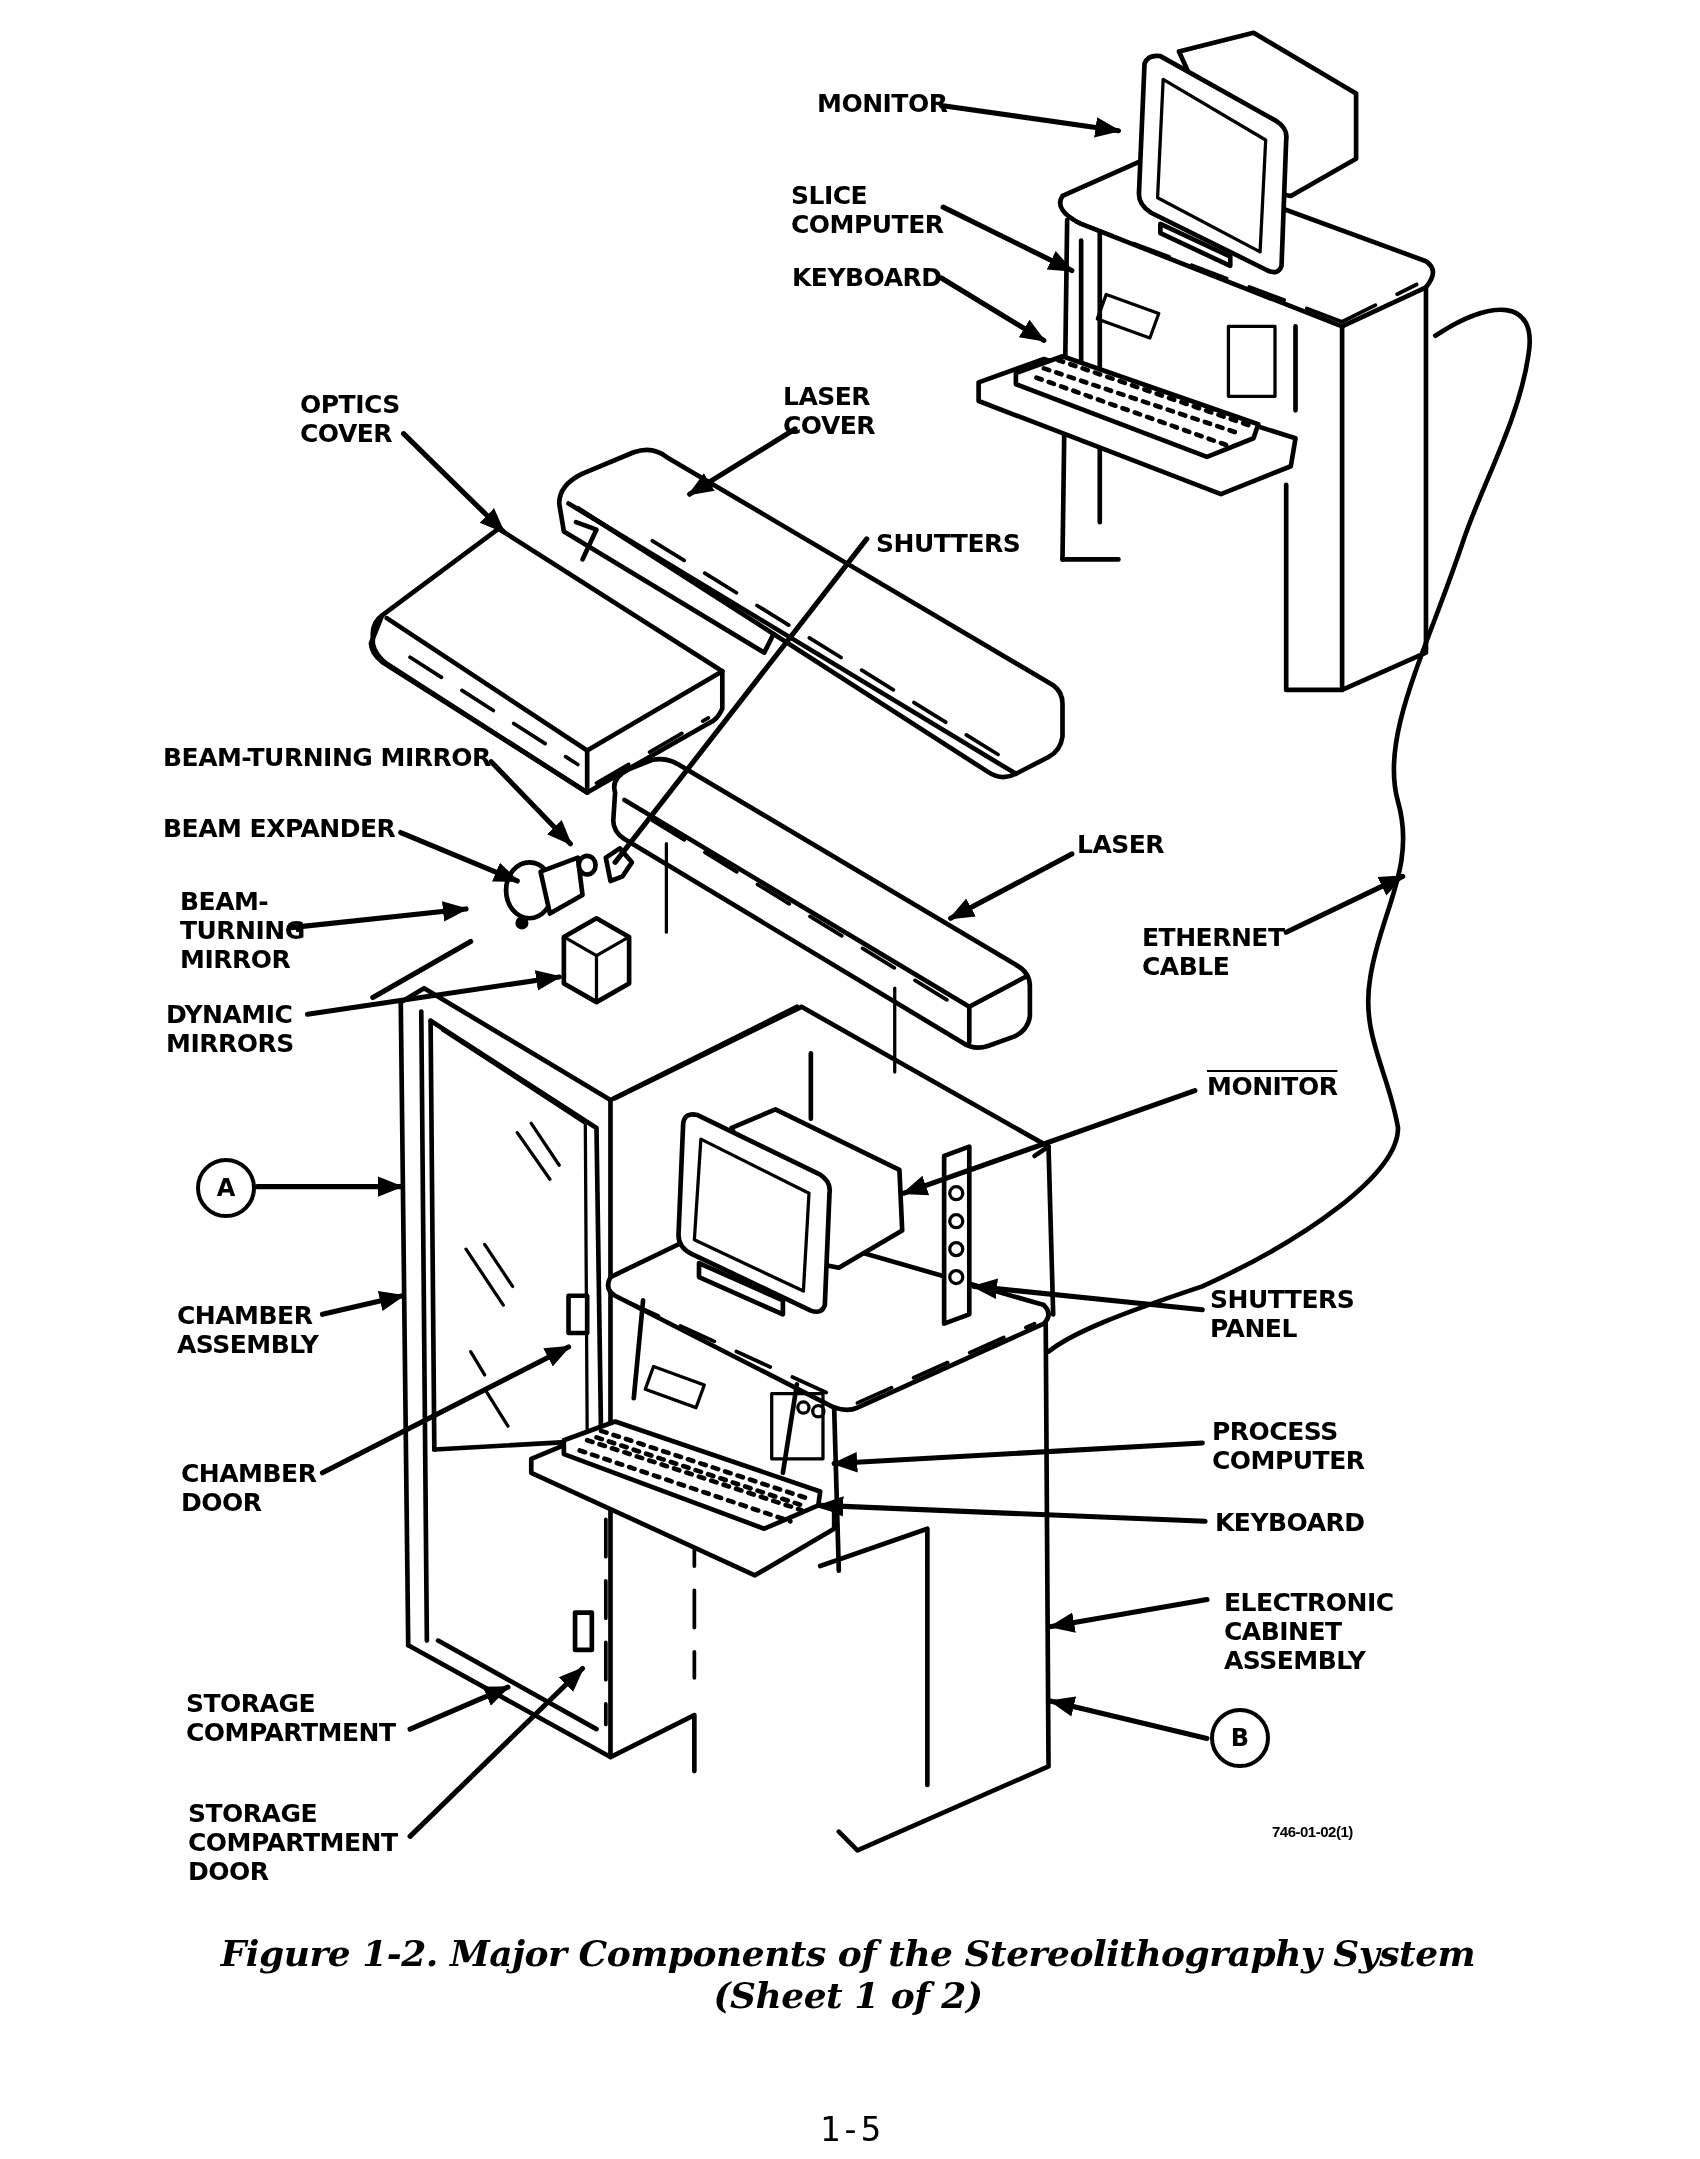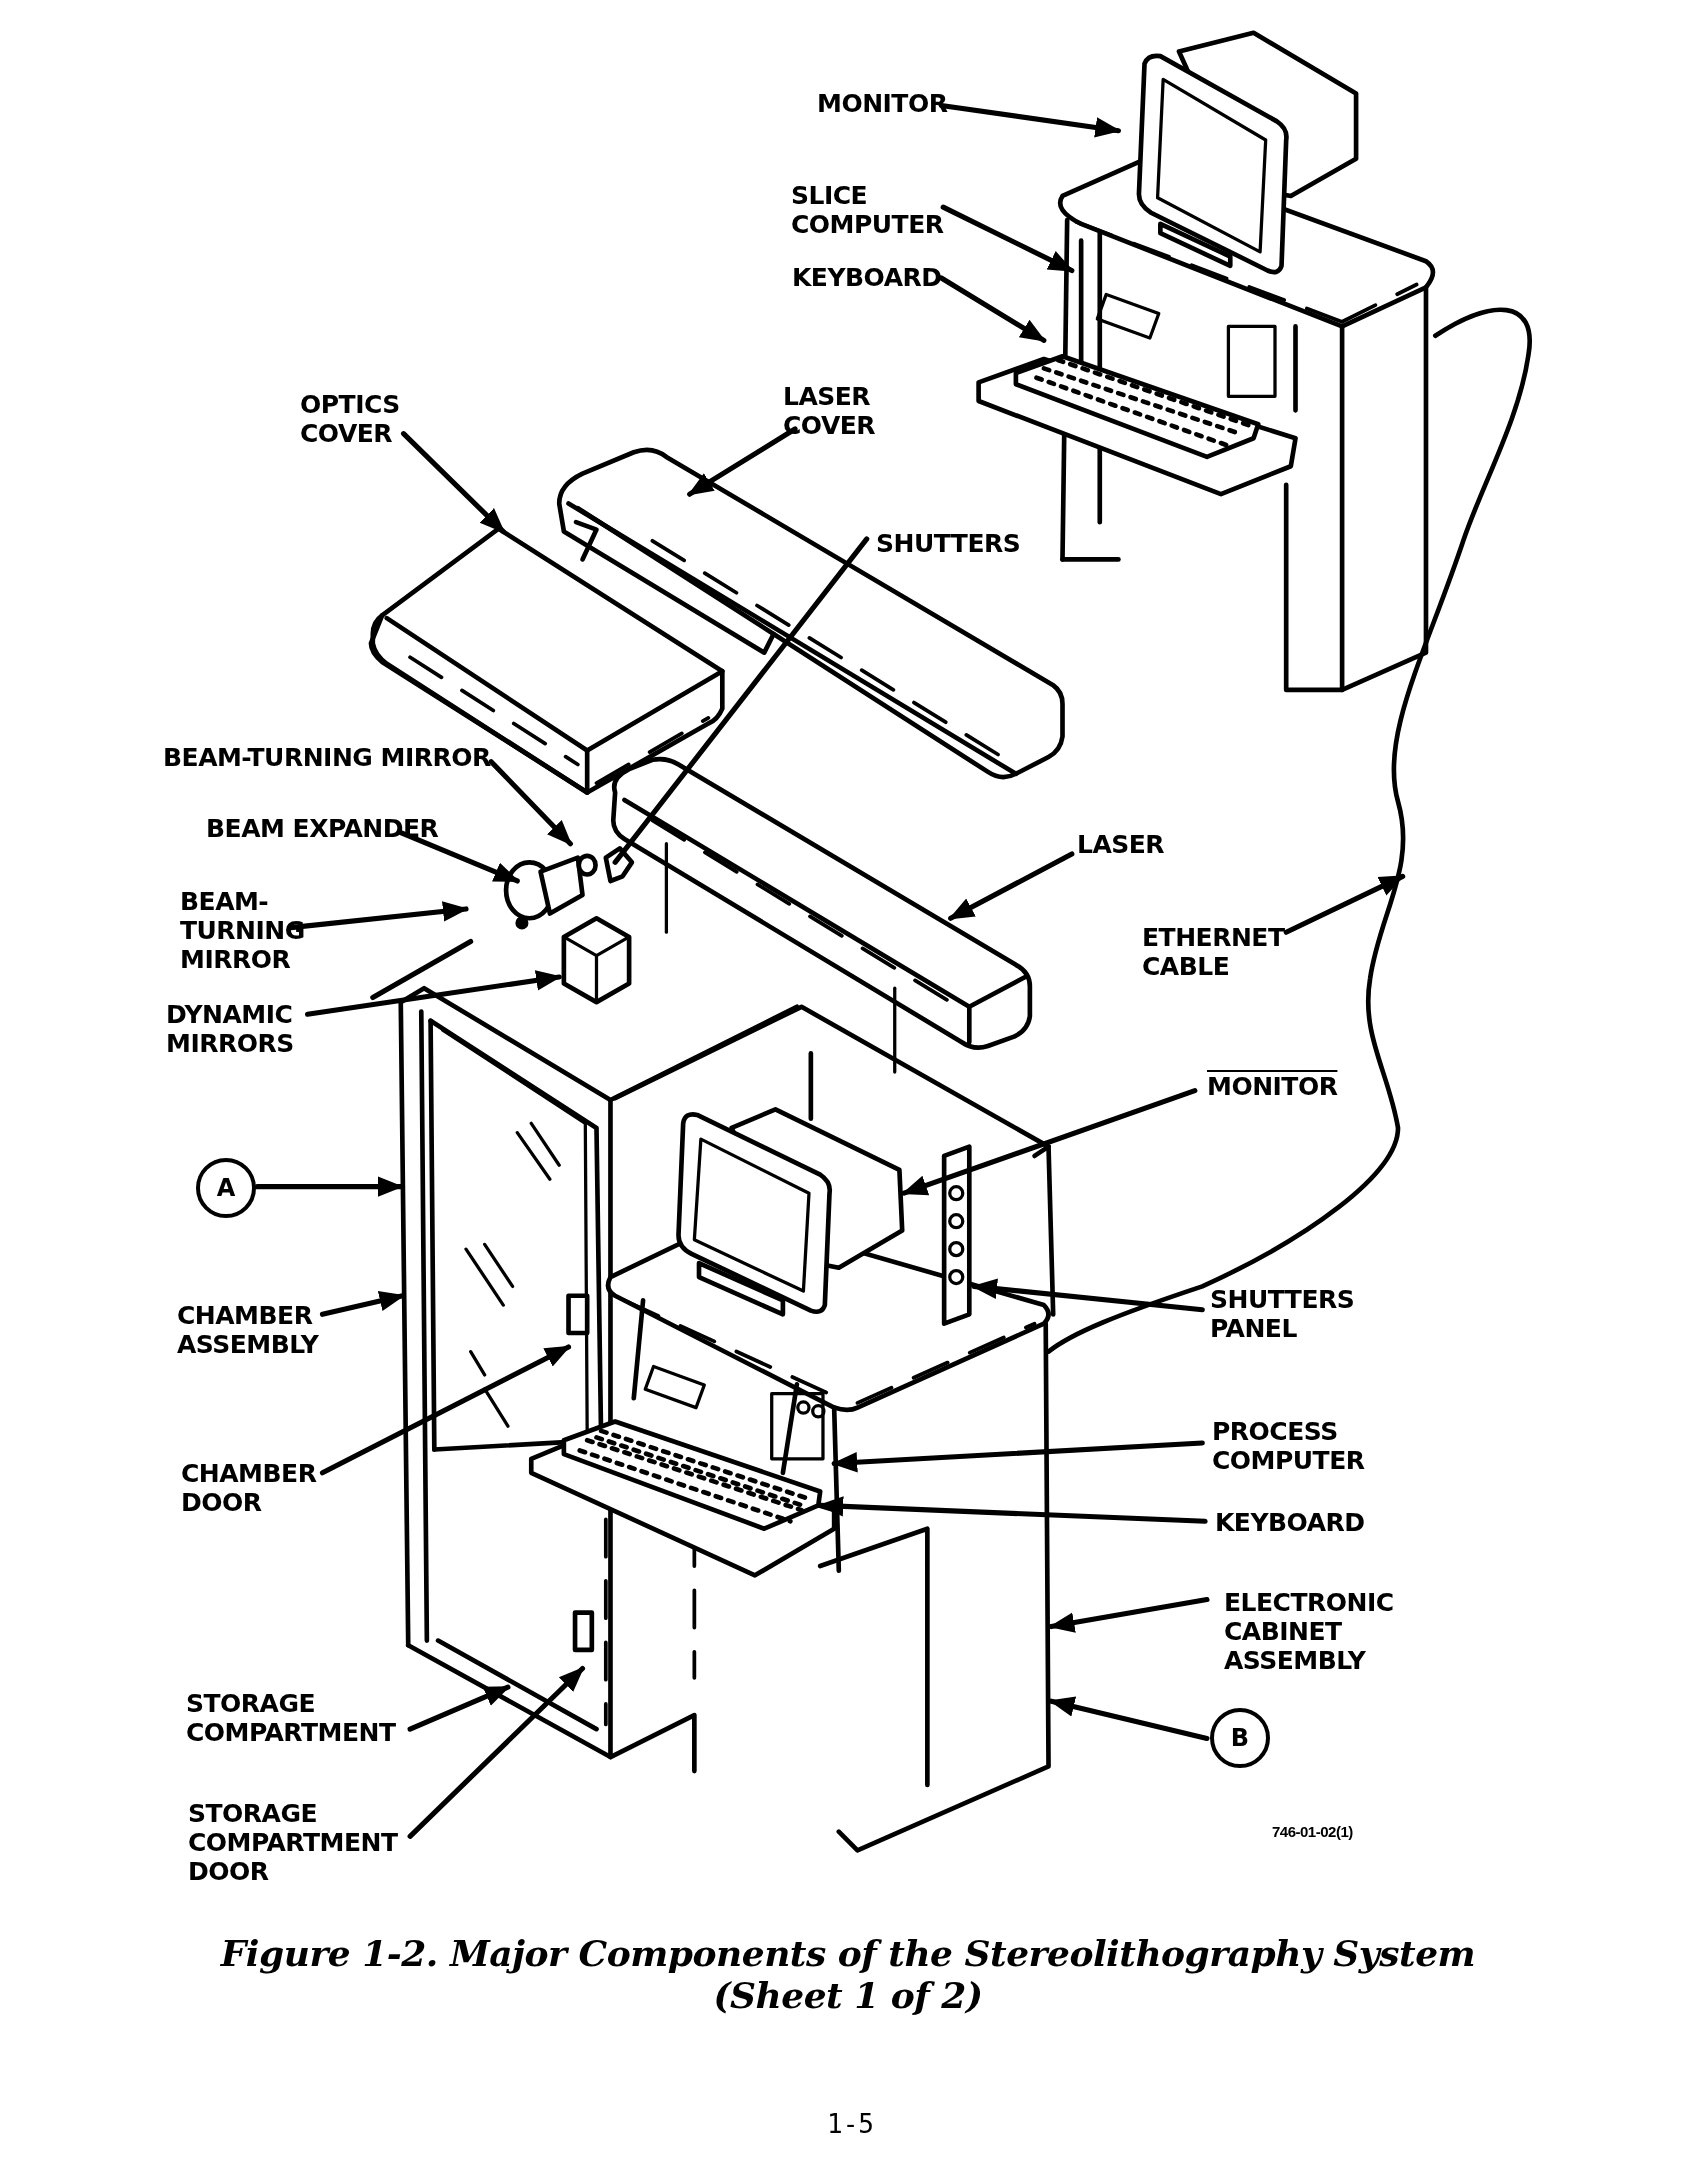--- a/index.html
+++ b/index.html
@@ -9,21 +9,21 @@
   .ln { fill: none; stroke: #000; stroke-width: 5; stroke-linecap: round; stroke-linejoin: round; }
   .thin { fill: none; stroke: #000; stroke-width: 3.5; stroke-linecap: round; stroke-linejoin: round; }
   .dash { fill: none; stroke: #000; stroke-width: 4; stroke-dasharray: 40 26; stroke-linecap: round; }
   .fillw { fill: #fff; stroke: #000; stroke-width: 5; stroke-linejoin: round; }
   .leader { fill: none; stroke: #000; stroke-width: 5.5; stroke-linecap: round; }
   .key { fill: #000; }
   .lbl { position: absolute; font-family: "DejaVu Sans", sans-serif; font-weight: bold; font-size: 25px; line-height: 29px; color: #000; letter-spacing: -0.5px; white-space: pre; }
   .callout { position: absolute; width: 60px; height: 60px; border: 4.7px solid #000; border-radius: 50%; box-sizing: border-box; font-family: "DejaVu Sans", sans-serif; font-weight: bold; font-size: 24px; display: flex; align-items: center; justify-content: center; background: #fff; }
   .refno { position: absolute; font-family: Liberation Sans, sans-serif; font-weight: bold; font-size: 15px; letter-spacing: -0.5px; }
   .caption { position: absolute; left: 158px; top: 1932px; width: 1380px; text-align: center; font-family: "DejaVu Serif", serif; font-style: italic; font-weight: bold; font-size: 36px; letter-spacing: -0.5px; }
-  .pagenum { position: absolute; left: 804px; top: 2109px; width: 93px; text-align: center; font-family: "DejaVu Sans Mono", monospace; font-size: 26px; }
+  .pagenum { position: absolute; left: 804px; top: 2109px; width: 93px; text-align: center; font-family: "DejaVu Sans Mono", monospace; font-size: 34px; }
   .ovl { text-decoration: overline; }
 </style>
 </head>
 <body>
 
 <div id="page">
 
 <svg id="drawing" width="1700" height="2159" viewBox="0 0 1824 2316">
   <defs>
     <marker id="ah" viewBox="0 0 10 10" refX="9" refY="5" markerWidth="5" markerHeight="5" orient="auto">
@@ -196,21 +196,21 @@
 <div class="lbl" style="left:817px; top:89px;">MONITOR</div>
 <div class="lbl" style="left:791px; top:163px;margin-top:18px;">SLICE
 COMPUTER</div>
 <div class="lbl" style="left:792px; top:263px;">KEYBOARD</div>
 <div class="lbl" style="left:300px; top:390px;">OPTICS
 COVER</div>
 <div class="lbl" style="left:783px; top:382px;">LASER
 COVER</div>
 <div class="lbl" style="left:876px; top:529px;">SHUTTERS</div>
 <div class="lbl" style="left:163px; top:743px;">BEAM-TURNING MIRROR</div>
-<div class="lbl" style="left:163px; top:814px;margin-left:43px;">BEAM EXPANDER</div>
+<div class="lbl" style="left:163px; top:814px;">BEAM EXPANDER</div>
 <div class="lbl" style="left:180px; top:887px;">BEAM-
 TURNING
 MIRROR</div>
 <div class="lbl" style="left:166px; top:1000px;">DYNAMIC
 MIRRORS</div>
 <div class="lbl" style="left:1077px; top:830px;">LASER</div>
 <div class="lbl" style="left:1142px; top:923px;">ETHERNET
 CABLE</div>
 <div class="lbl ovl" style="left:1207px; top:1072px;">MONITOR</div>
 <div class="lbl" style="left:1210px; top:1285px;">SHUTTERS

